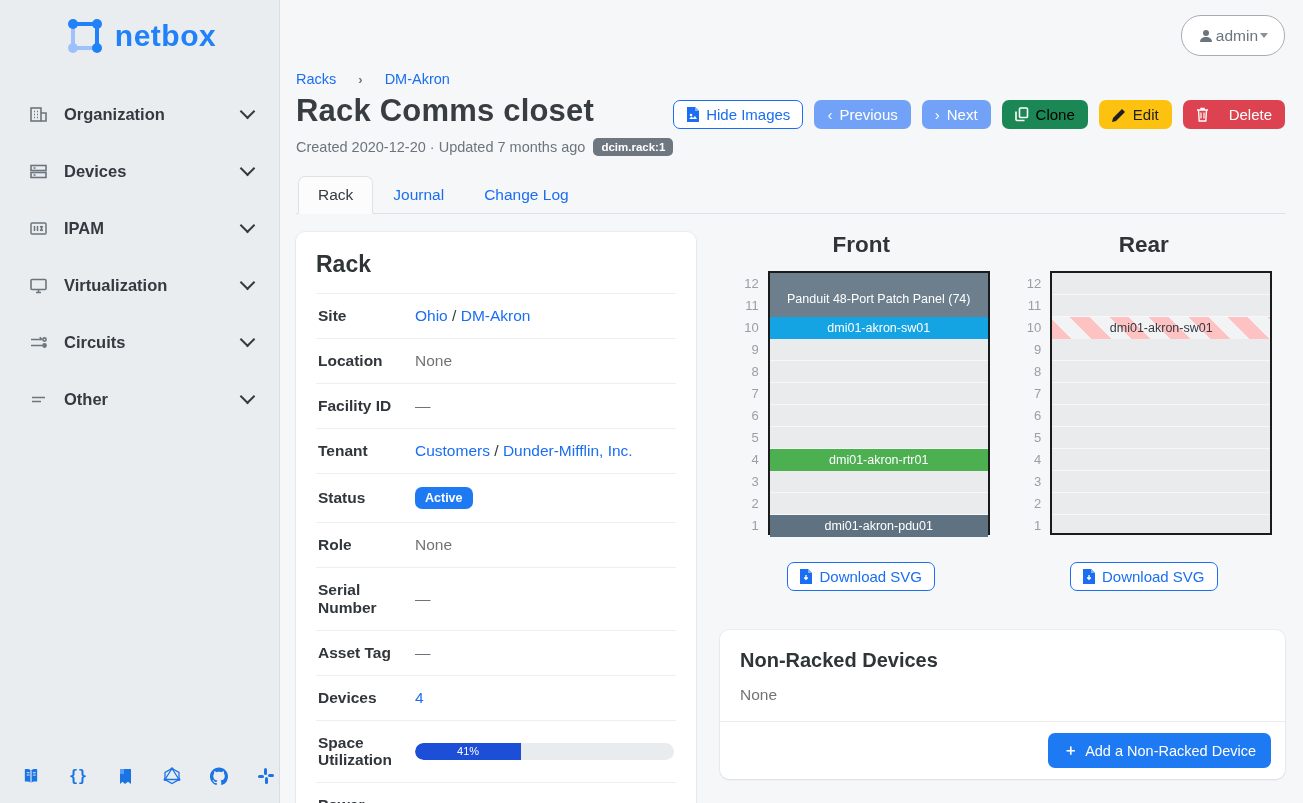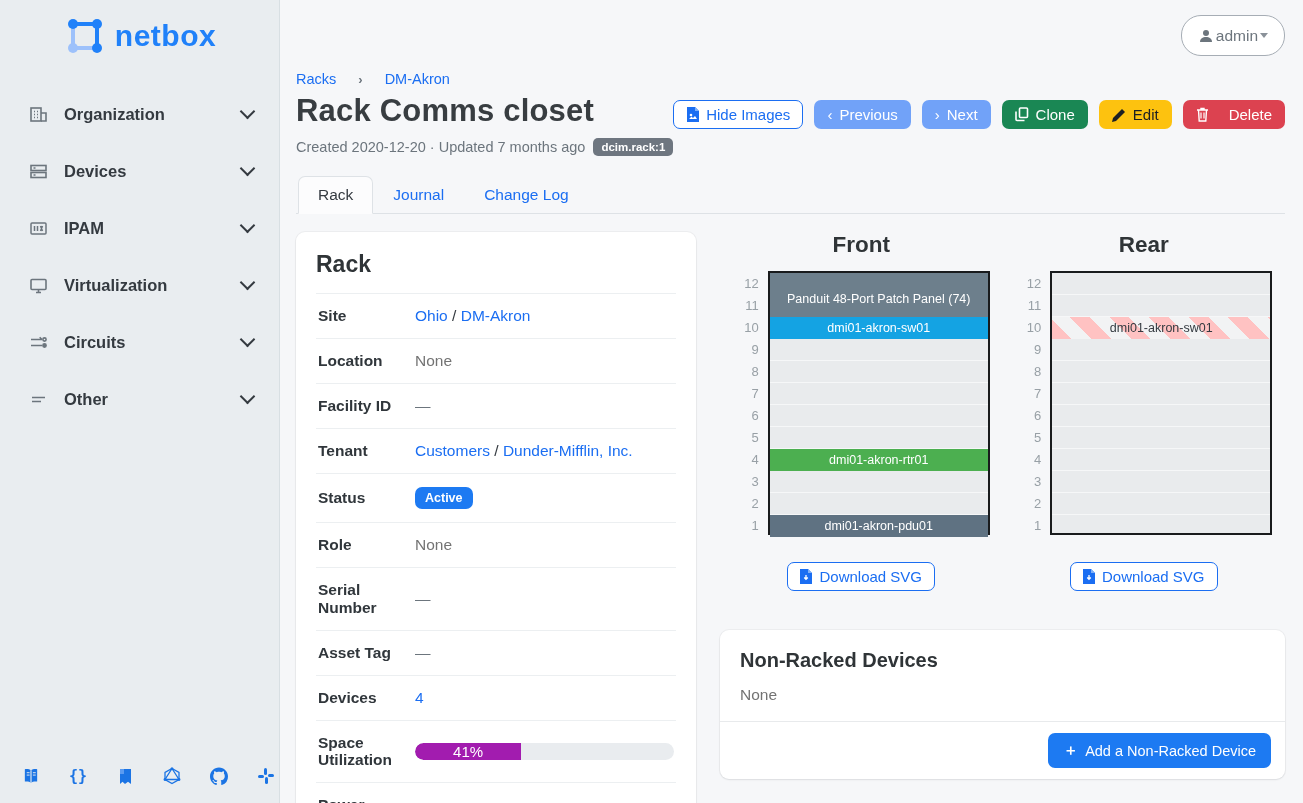--- a/index.html
+++ b/index.html
@@ -37,21 +37,21 @@
   .breadcrumb { margin-top:15px; font-size:14.5px; display:flex; align-items:center; gap:22px; }
   .breadcrumb a { color:#1b6ef2; text-decoration:none; cursor:pointer; }
   .crumb-sep { color:#6c757d; font-weight:bold; font-size:13px; }
 
   .header-row { display:flex; align-items:flex-start; margin-top:6px; }
   .page-title { font-size:31px; font-weight:bold; color:#383d41; letter-spacing:.2px; }
   .action-bar { margin-left:auto; display:flex; gap:11px; margin-top:7px; }
   .btn { display:inline-flex; align-items:center; gap:7px; font-size:15px; border-radius:7px; padding:5px 12px; cursor:pointer; border:1px solid transparent; white-space:nowrap; }
   .btn-outline { background:#fff; border-color:#1b6ef2; color:#1b6ef2; }
   .btn-soft { background:#71a2f8; color:#fff; }
-  .btn-green { background:#1a8754; color:#ffffff; }
+  .btn-green { background:#1a8754; color:#000000; }
   .btn-yellow { background:#fdc20f; color:#1c1f23; }
   .btn-red { background:#dc4250; color:#ffffff;gap:20px; }
   .btn .ic { display:inline-flex; }
 
   .meta-row { margin-top:9px; font-size:14.5px; color:#6c757d; display:flex; align-items:center; gap:8px; }
   .id-badge { background:#6e7680; color:#fff; font-size:11.5px; font-weight:bold; padding:3px 8px; border-radius:5px; }
 
   .tabs { margin-top:20px; display:flex; border-bottom:1px solid #dee2e6; padding-left:2px; }
   .tab { font-size:15.5px; padding:9px 19px; cursor:pointer; color:#1b6ef2; border:1px solid transparent; margin-bottom:-1px; }
   .tab.active { color:#343a40; background:#fcfcfd; border-color:#dee2e6 #dee2e6 #fcfcfd #dee2e6; border-radius:7px 7px 0 0; }
@@ -64,21 +64,21 @@
   .attr-table { margin-top:15px; }
   .attr-row { display:flex; align-items:center; padding:13px 2px; border-top:1px solid #eceff1; font-size:15.5px; }
   .attr-row:last-child { border-bottom:1px solid #eceff1; }
   .attr-label { width:97px; min-width:97px; font-weight:700; color:#30363b; line-height:1.15; }
   .attr-value { flex:1; color:#343a40; }
   .attr-value a { color:#1b6ef2; text-decoration:none; cursor:pointer; }
   .muted { color:#737373; }
   .dash { color:#6c757d; }
   .badge-blue { display:inline-block; background:#1d7af2; color:#fff; font-size:12.5px; font-weight:bold; padding:4px 10px; border-radius:7px; }
   .progress { height:17px; background:#e9ecef; border-radius:9px; overflow:hidden; position:relative; }
-  .progress-fill { height:100%; background:#a21caf; border-radius:9px 0 0 9px; display:flex; align-items:center; justify-content:center; color:#fff; font-size:15px; }
+  .progress-fill { height:100%; background:#1d4ed8; border-radius:9px 0 0 9px; display:flex; align-items:center; justify-content:center; color:#fff; font-size:11px; }
 
   .right-col { flex:1; }
   .elev-row { display:flex; }
   .elev { flex:1; display:flex; flex-direction:column; align-items:center; }
   .elev-title { font-size:22.5px; font-weight:bold; color:#2f3437; margin-bottom:13px; }
   .rack-wrap { display:flex; }
   .unit-col { display:flex; flex-direction:column; width:26px; margin-right:9px; }
   .unit-num { height:22px; line-height:22px; text-align:right; font-size:13px; color:#98a0a6; }
   .unit-col-pad { padding-top:2px; }
   .rack { position:relative; width:222px; height:264px; border:2px solid #191b1d; background:#e9ebed; }

